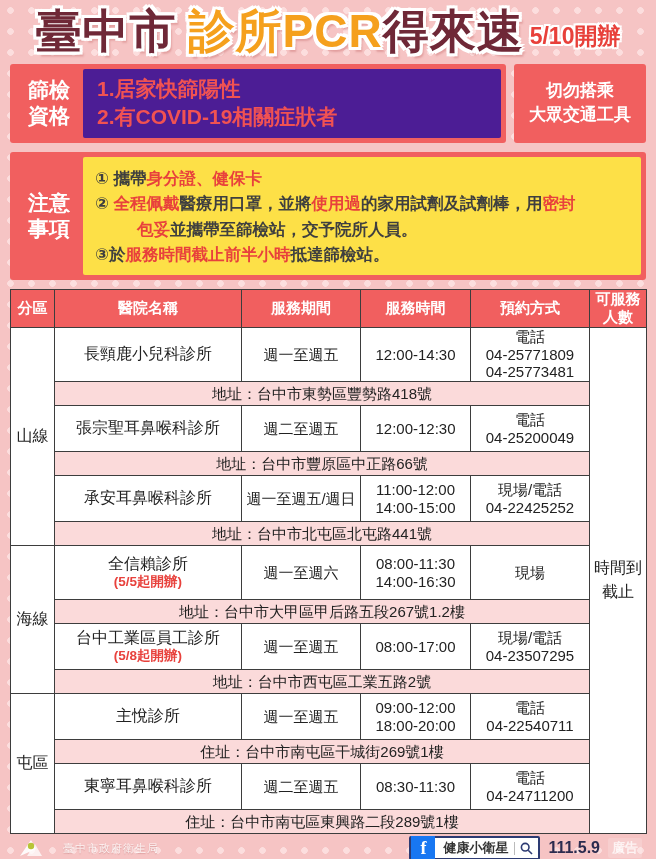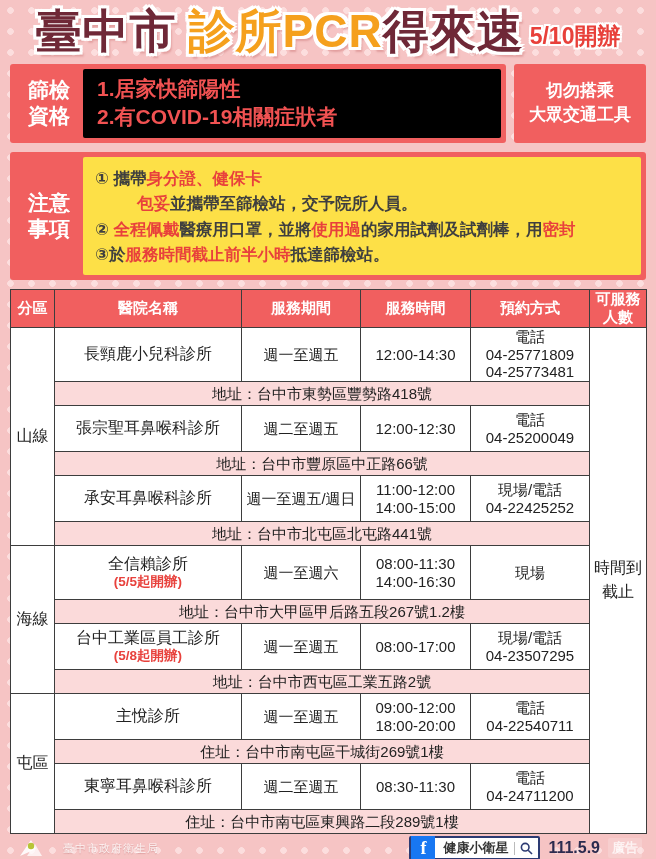--- a/index.html
+++ b/index.html
@@ -29,21 +29,21 @@
 
   
   .row1 { display:flex; gap:8px; margin-bottom:9px; }
   .red-frame { background:#f15f5f; border-radius:3px; display:flex; padding:5px; }
   .side-label {
     width:68px; flex:none; display:flex; align-items:center; justify-content:center;
     color:#fff; font-weight:800; font-size:21px; line-height:1.25; white-space:pre-line; text-align:left;
   }
   .elig-frame { flex:1; }
   .elig-content {
-    background:#000000; flex:1; border-radius:2px; padding:6px 14px;
+    background:#4c1d95; flex:1; border-radius:2px; padding:6px 14px;
     display:flex; flex-direction:column; justify-content:center;
   }
   .elig-item { color:#f15252; font-weight:800; font-size:21px; line-height:1.35; }
   .warn-box {
     width:132px; flex:none; background:#f15f5f; border-radius:3px;
     display:flex; align-items:center; justify-content:center; text-align:center;
     color:#fff; font-weight:800; font-size:17px; line-height:1.45; white-space:pre-line;
   }
   .notes-frame { margin-bottom:9px; }
   .notes-content { background:#fde047; flex:1; border-radius:2px; padding:9px 12px 7px 12px; }
@@ -107,22 +107,22 @@
     </div>
     <div class="warn-box">切勿搭乘
 大眾交通工具</div>
   </div>
 
   <div class="red-frame notes-frame">
     <div class="side-label">注意
 事項</div>
     <div class="notes-content">
       <div class="note-line"><span>① 攜帶</span><span class="hl">身分證、健保卡</span></div>
+      <div class="note-line"><span>② </span><span class="hl">全程佩戴</span><span>醫療用口罩，並將</span><span class="hl">使用過</span><span>的家用試劑及試劑棒，用</span><span class="hl">密封</span></div>
       <div class="note-line indent"><span class="hl">包妥</span><span>並攜帶至篩檢站，交予院所人員。</span></div>
-      <div class="note-line"><span>② </span><span class="hl">全程佩戴</span><span>醫療用口罩，並將</span><span class="hl">使用過</span><span>的家用試劑及試劑棒，用</span><span class="hl">密封</span></div>
       <div class="note-line"><span>③於</span><span class="hl">服務時間截止前半小時</span><span>抵達篩檢站。</span></div>
     </div>
   </div>
 
   <table>
     <colgroup>
       <col style="width:44px">
         <col style="width:187px">
         <col style="width:119px">
       <col style="width:110px">

